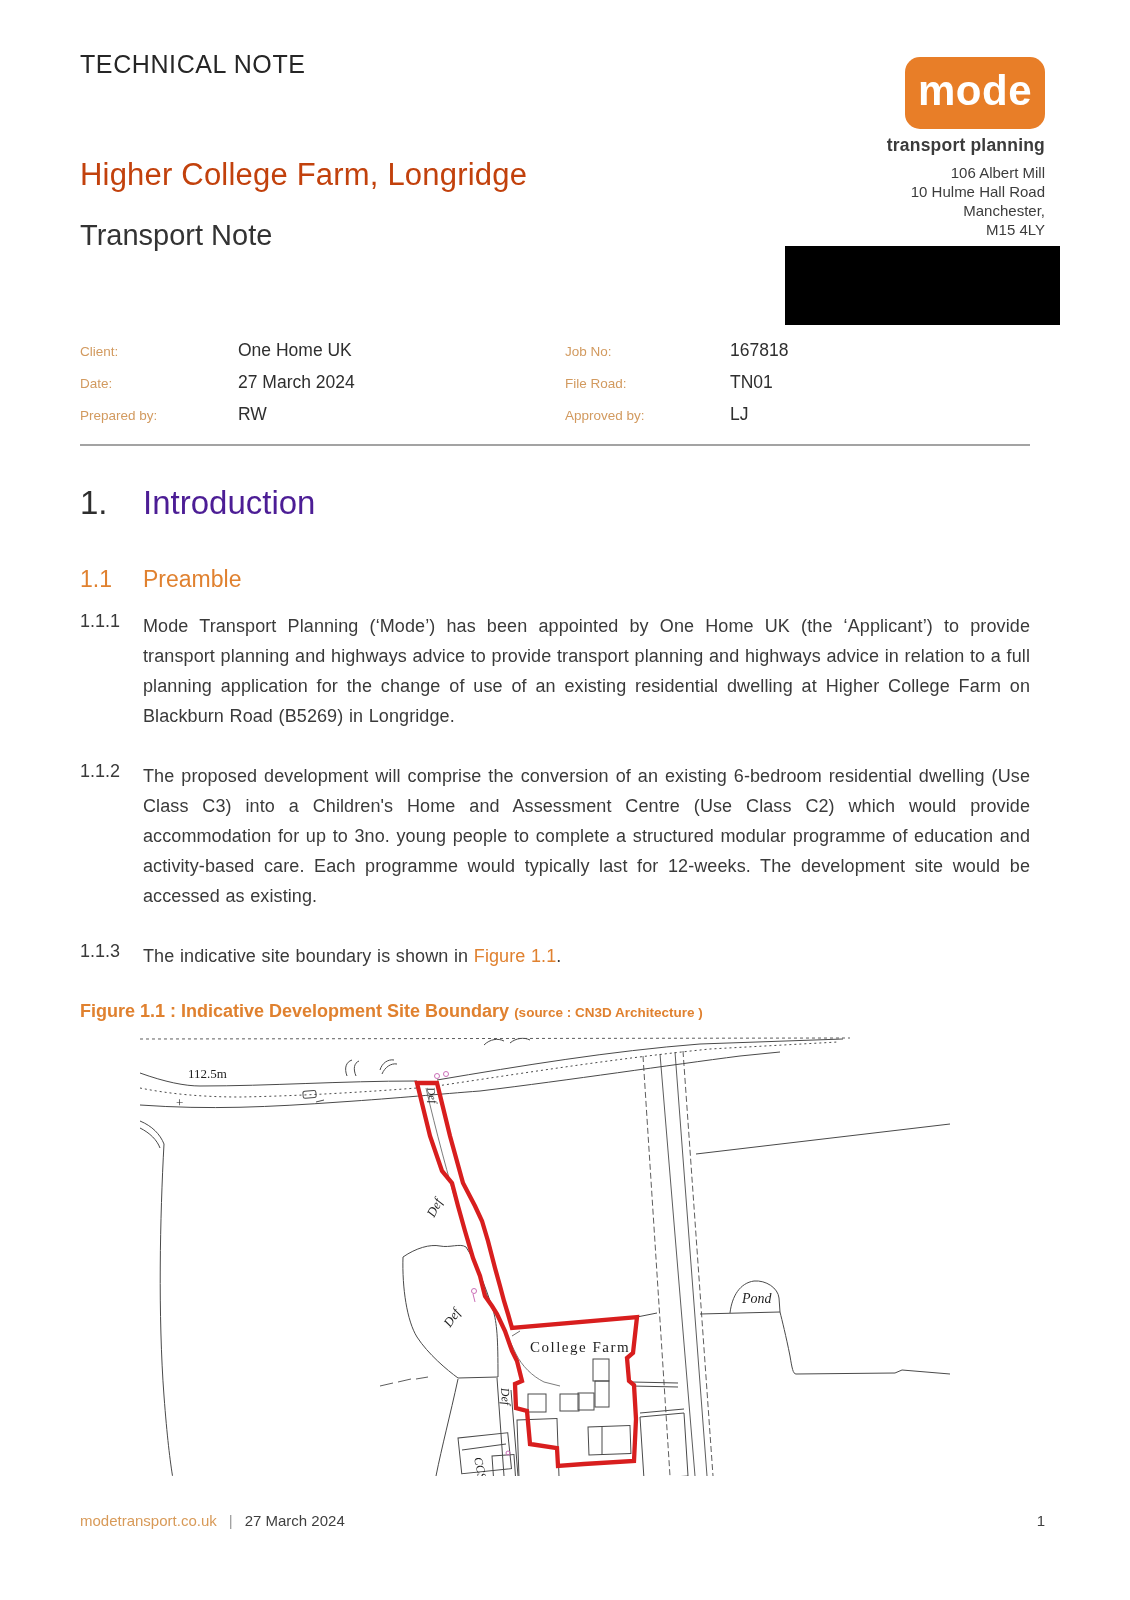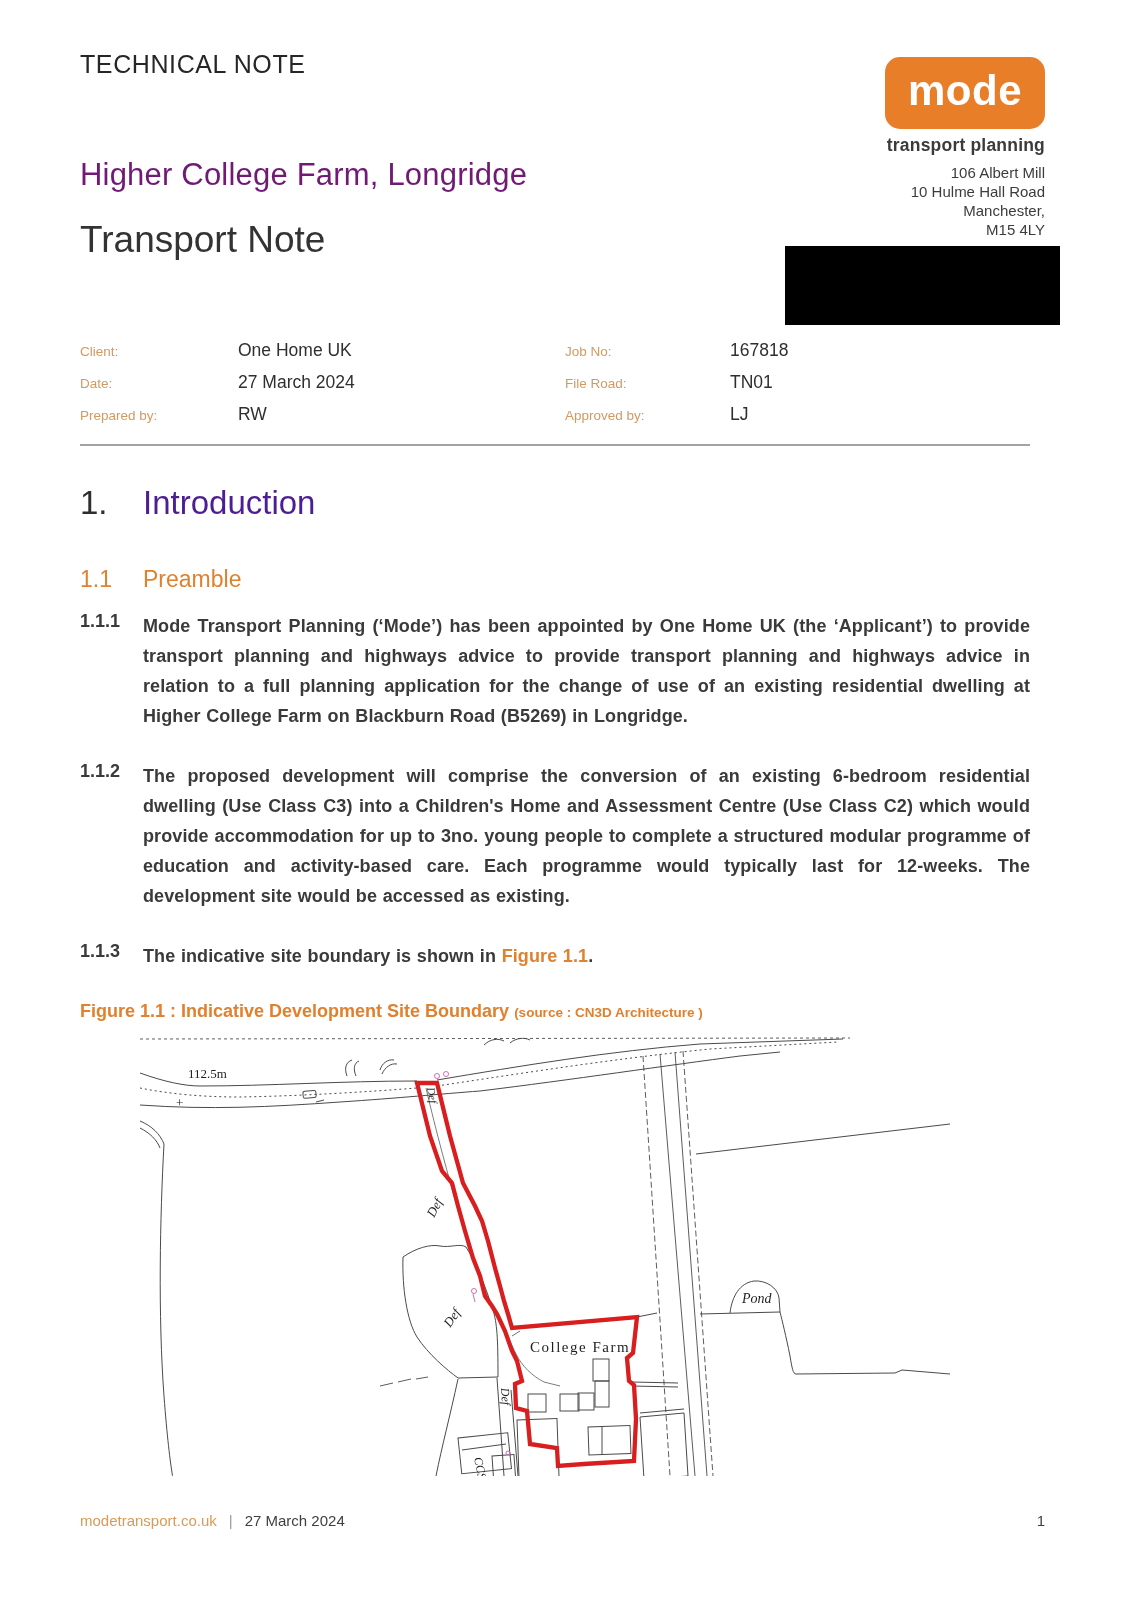--- a/index.html
+++ b/index.html
@@ -2,45 +2,45 @@
 <html><head>
 <meta charset="utf-8">
 <style>
   html,body{margin:0;padding:0;background:#fff;}
   .page{
     position:relative;width:1130px;height:1600px;background:#fff;overflow:hidden;
     font-family:"Liberation Sans","DejaVu Sans",sans-serif;color:#3a3a3a;
   }
   
   .kicker{position:absolute;left:80px;top:50px;font-size:25px;letter-spacing:.6px;color:#262626;}
-  .doc-title{position:absolute;left:80px;top:157px;font-size:31px;color:#701a75;letter-spacing:.2px;}
-  .doc-subtitle{position:absolute;left:80px;top:219px;font-size:37px;color:#333;}
+  .doc-title{position:absolute;left:80px;top:157px;font-size:31px;color:#c2410c;letter-spacing:.2px;}
+  .doc-subtitle{position:absolute;left:80px;top:219px;font-size:29px;color:#333;}
   .brand{position:absolute;top:57px;right:85px;display:flex;flex-direction:column;align-items:flex-end;}
   .logo-box{
-    width:160px;height:72px;background:#e87e28;border-radius:15px;
+    width:140px;height:72px;background:#e87e28;border-radius:15px;
     display:flex;align-items:center;justify-content:center;
   }
   .logo-text{color:#fff;font-size:42px;font-weight:bold;letter-spacing:.5px;transform:translateY(-2px);}
   .brand-tagline{margin-top:6px;font-size:17.5px;font-weight:bold;color:#3b3b3b;letter-spacing:.2px;}
   .brand-address{margin-top:7px;text-align:right;font-size:15px;line-height:19px;color:#3c3c3c;}
   .redaction{position:absolute;left:785px;top:246px;width:275px;height:79px;background:#000;}
   
   .meta{position:absolute;left:80px;top:340px;width:950px;border-bottom:2px solid #a3a3a3;padding-bottom:8px;}
   .meta-row{display:grid;grid-template-columns:158px 327px 165px auto;align-items:baseline;height:32px;}
   .meta-label{font-size:13.5px;color:#d29a5f;}
   .meta-value{font-size:17.5px;color:#2f2f2f;}
   
   .content{position:absolute;left:80px;top:484px;width:950px;}
   .h1-row{display:flex;margin-bottom:44px;}
   .h1-num{width:63px;font-size:33px;color:#2e2e2e;}
   .h1-title{font-size:33px;color:#4c1d95;}
   .h2-row{display:flex;margin-bottom:18px;}
   .h2-num{width:63px;font-size:23px;color:#e0812f;}
   .h2-title{font-size:23px;color:#e0812f;}
-  .para{display:flex;margin-bottom:30px;font-weight:bold;}
+  .para{display:flex;margin-bottom:30px;}
   .para-num{width:63px;flex:none;font-size:18px;color:#3a3a3a;}
   .para-body{flex:1;font-size:18px;line-height:30px;text-align:justify;letter-spacing:.1px;word-spacing:.5px;color:#3a3a3a;}
   .para-body.no-justify{text-align:left;}
   .fig-link{color:#e0812f;}
   .fig-caption{margin-top:18px;font-size:18px;font-weight:bold;color:#e0812f;}
   .fig-source{font-size:13.5px;font-weight:bold;color:#e0812f;}
   
   .map{position:absolute;left:140px;top:1036px;width:810px;height:440px;}
   .map svg{display:block;}
   .map text{font-family:"Liberation Serif","DejaVu Serif",serif;fill:#1f1f1f;}

